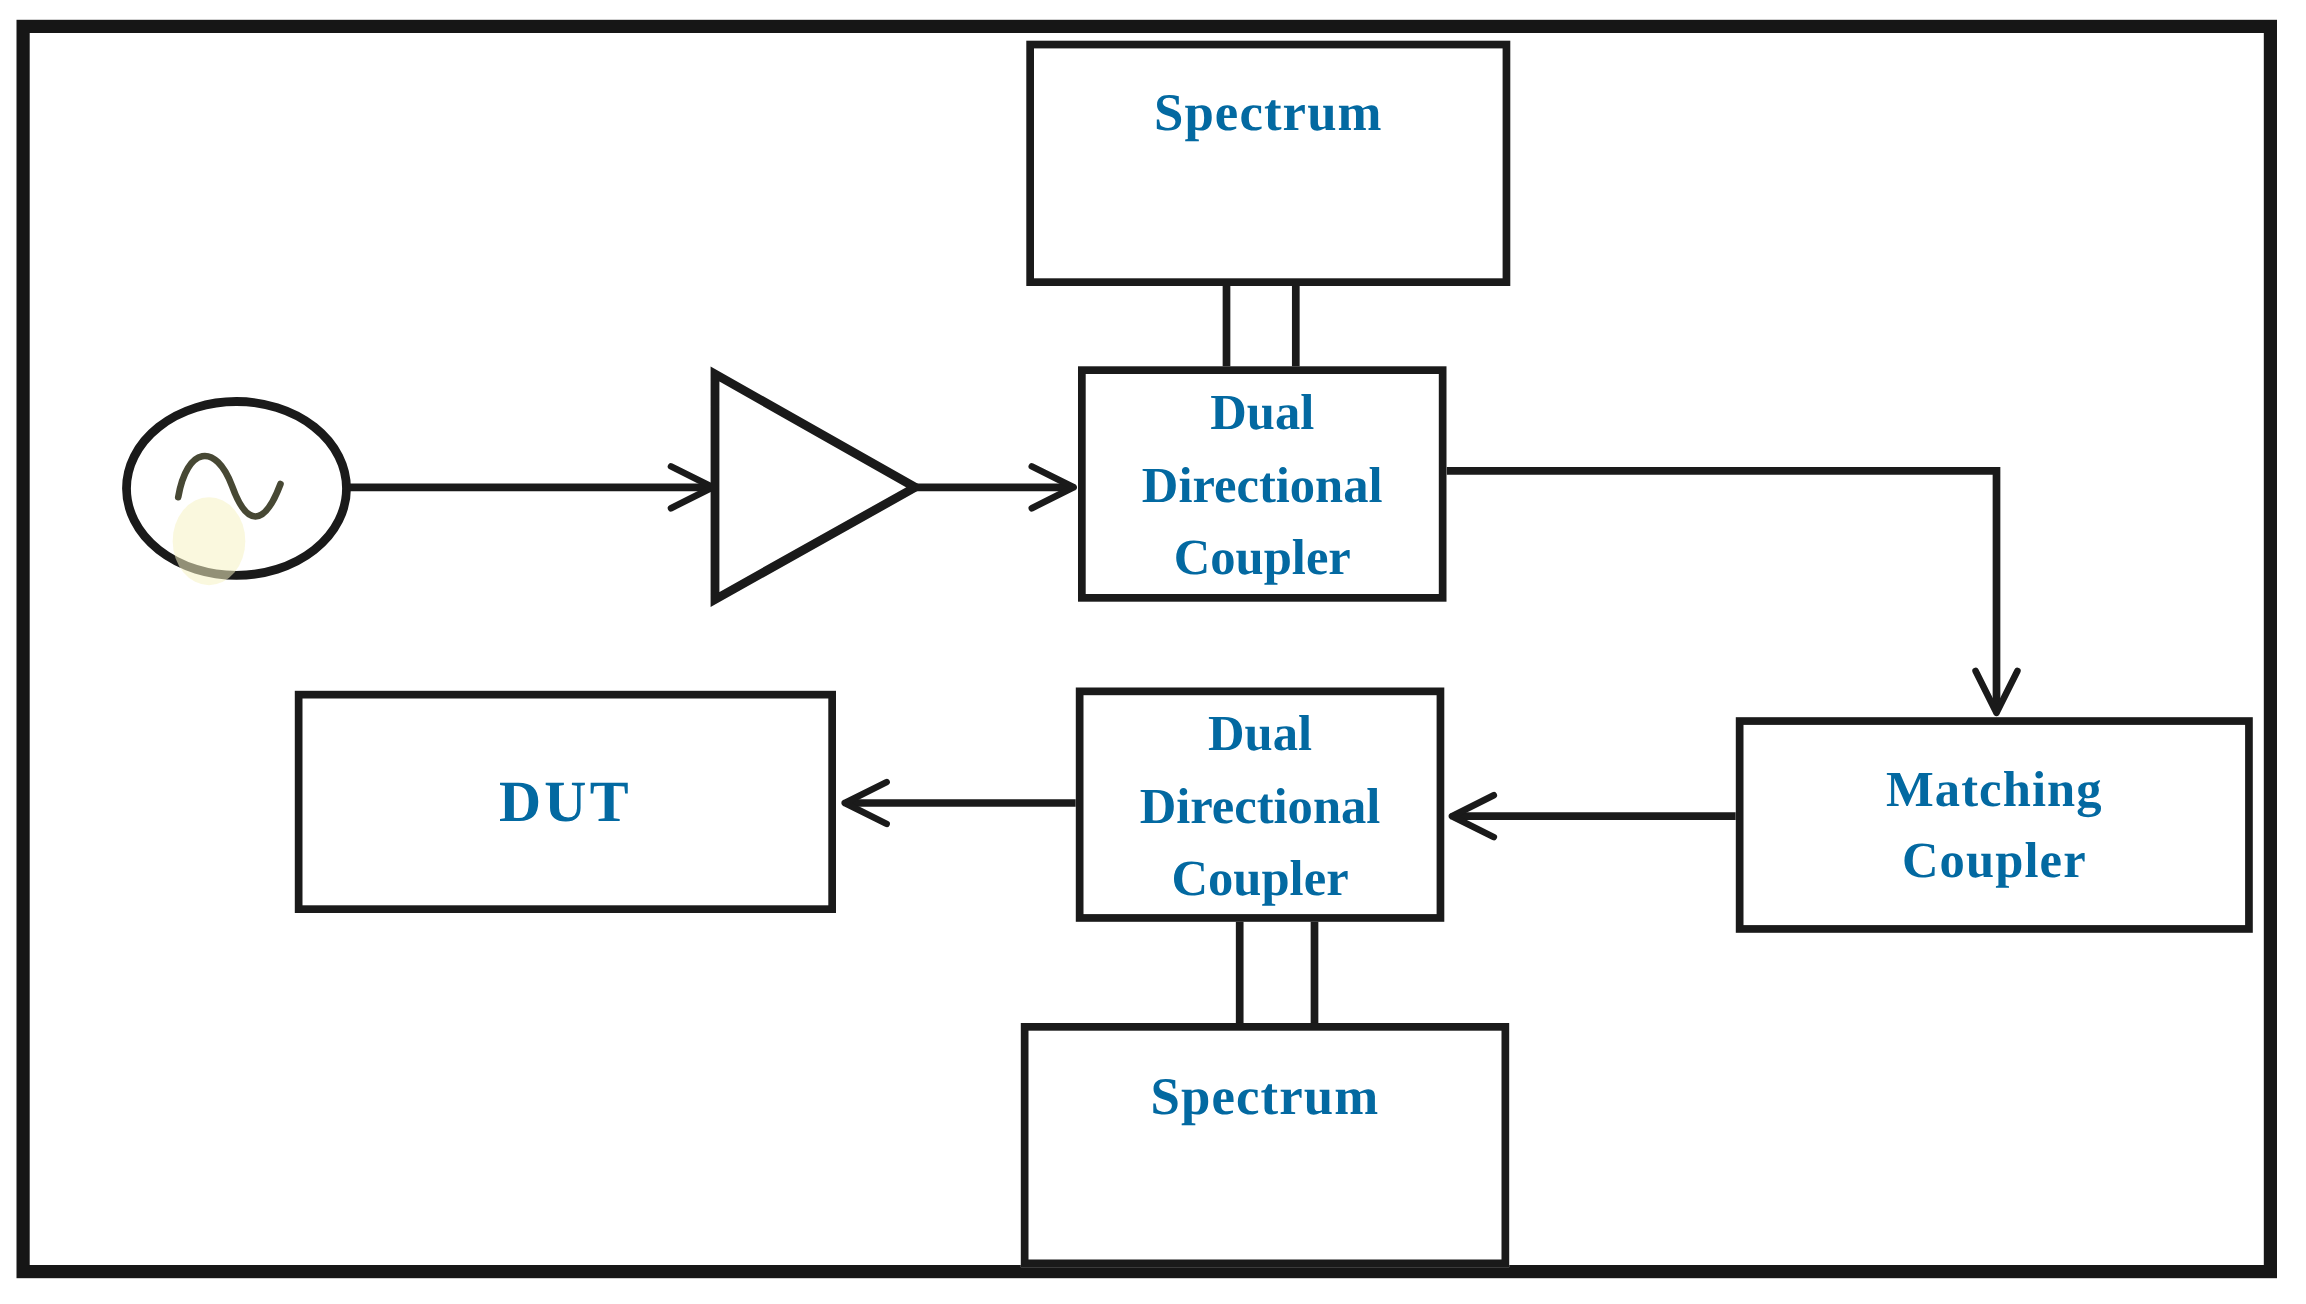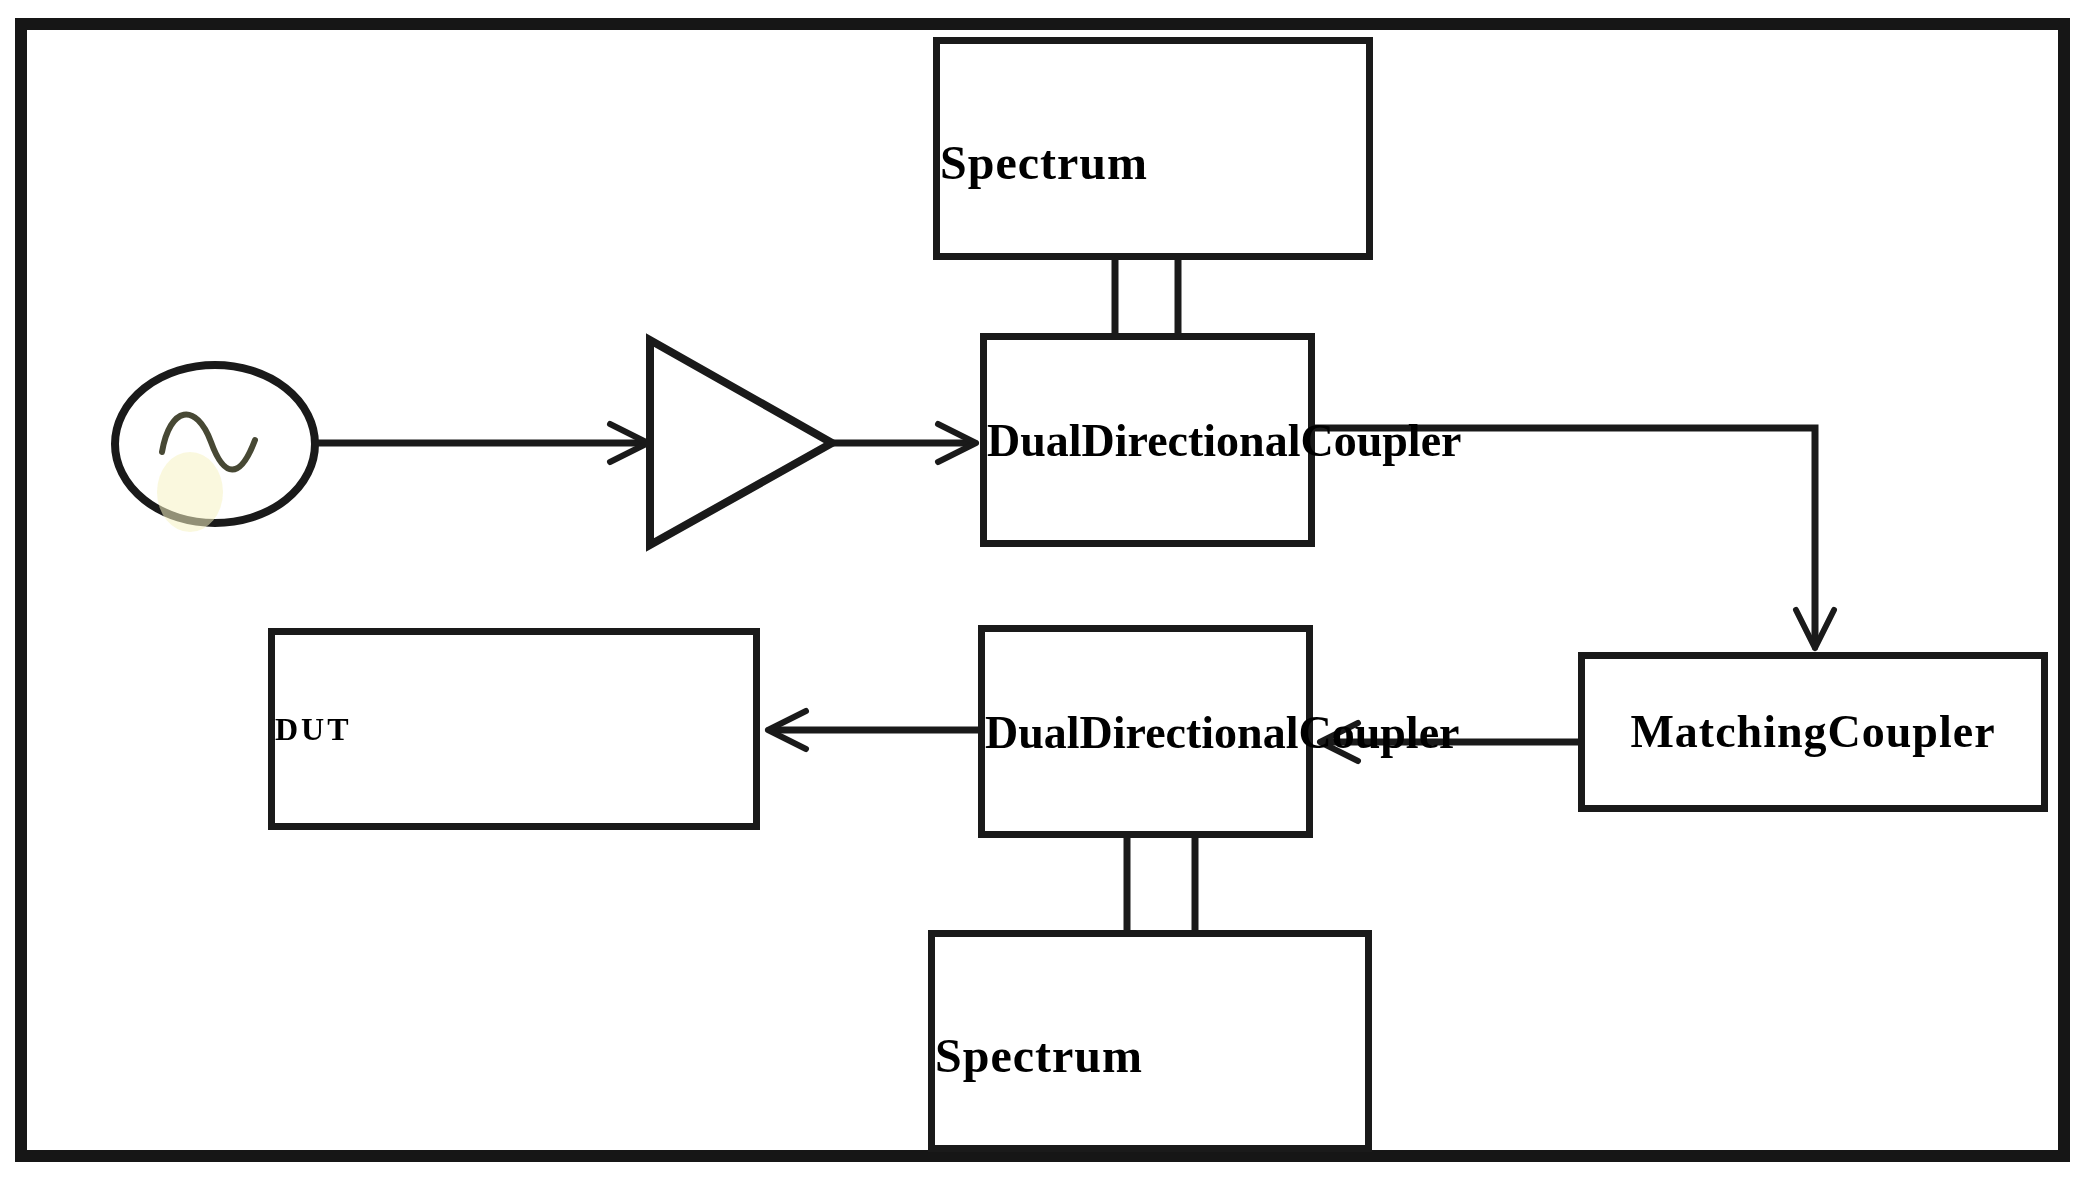--- a/index.html
+++ b/index.html
@@ -26,24 +26,24 @@
   #wires {
     position: absolute;
     left: 0; top: 0;
     width: 2096px; height: 1185px;
   }
   .box {
     position: absolute;
     box-sizing: border-box;
     border: 7px solid #1a1a1a;
     background: #ffffff;
-    color: #000000;
+    color: #0369a1;
     font-weight: 700;
     display: flex;
-    flex-direction: row;
+    flex-direction: column;
     align-items: center;
     text-align: center;
   }
   .box span { display: block; white-space: nowrap; }
 
   #box-sa1 {
     left: 933px; top: 37px;
     width: 440px; height: 223px;
     font-size: 48px; line-height: 62px;
     padding-top: 28px;
@@ -52,38 +52,38 @@
   }
   #box-coupler-top {
     left: 980px; top: 333px;
     width: 335px; height: 214px;
     font-size: 46px; line-height: 66px;
     padding-top: 2px;
     justify-content: flex-start;
   }
   #box-matching {
     left: 1578px; top: 652px;
-    width: 470px; height: 160px;
+    width: 470px; height: 196px;
     font-size: 46px; line-height: 64px;
     justify-content: center;
     letter-spacing: 1px;
   }
   #box-coupler-bottom {
     left: 978px; top: 625px;
     width: 335px; height: 213px;
     font-size: 46px; line-height: 66px;
     padding-top: 2px;
     justify-content: flex-start;
   }
   #box-dut {
     left: 268px; top: 628px;
     width: 492px; height: 202px;
-    font-size: 32px;
+    font-size: 53px;
     letter-spacing: 3px;
-    justify-content: flex-start;
+    justify-content: center;
   }
   #box-sa2 {
     left: 928px; top: 930px;
     width: 444px; height: 222px;
     font-size: 48px; line-height: 62px;
     padding-top: 30px;
     letter-spacing: 1px;
     justify-content: flex-start;
   }
   .wire { stroke: #1a1a1a; stroke-width: 7; fill: none; }

